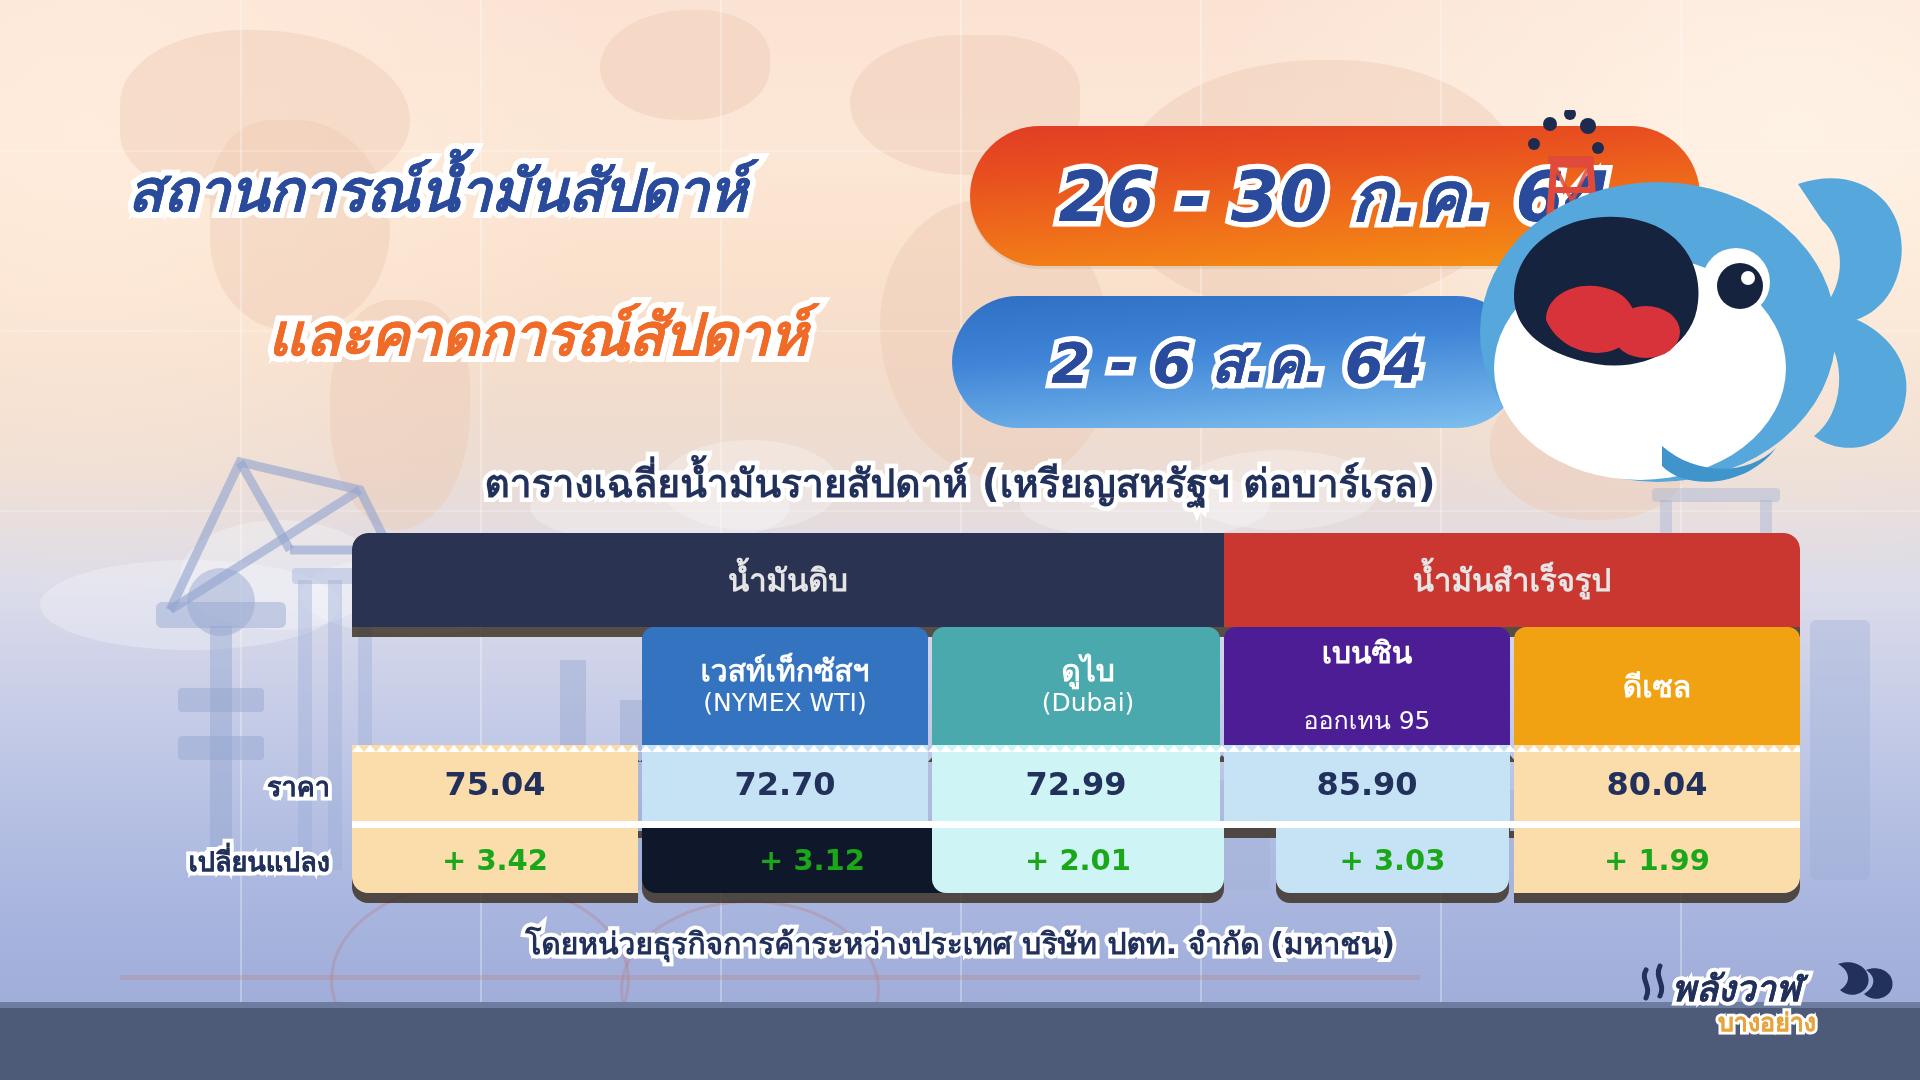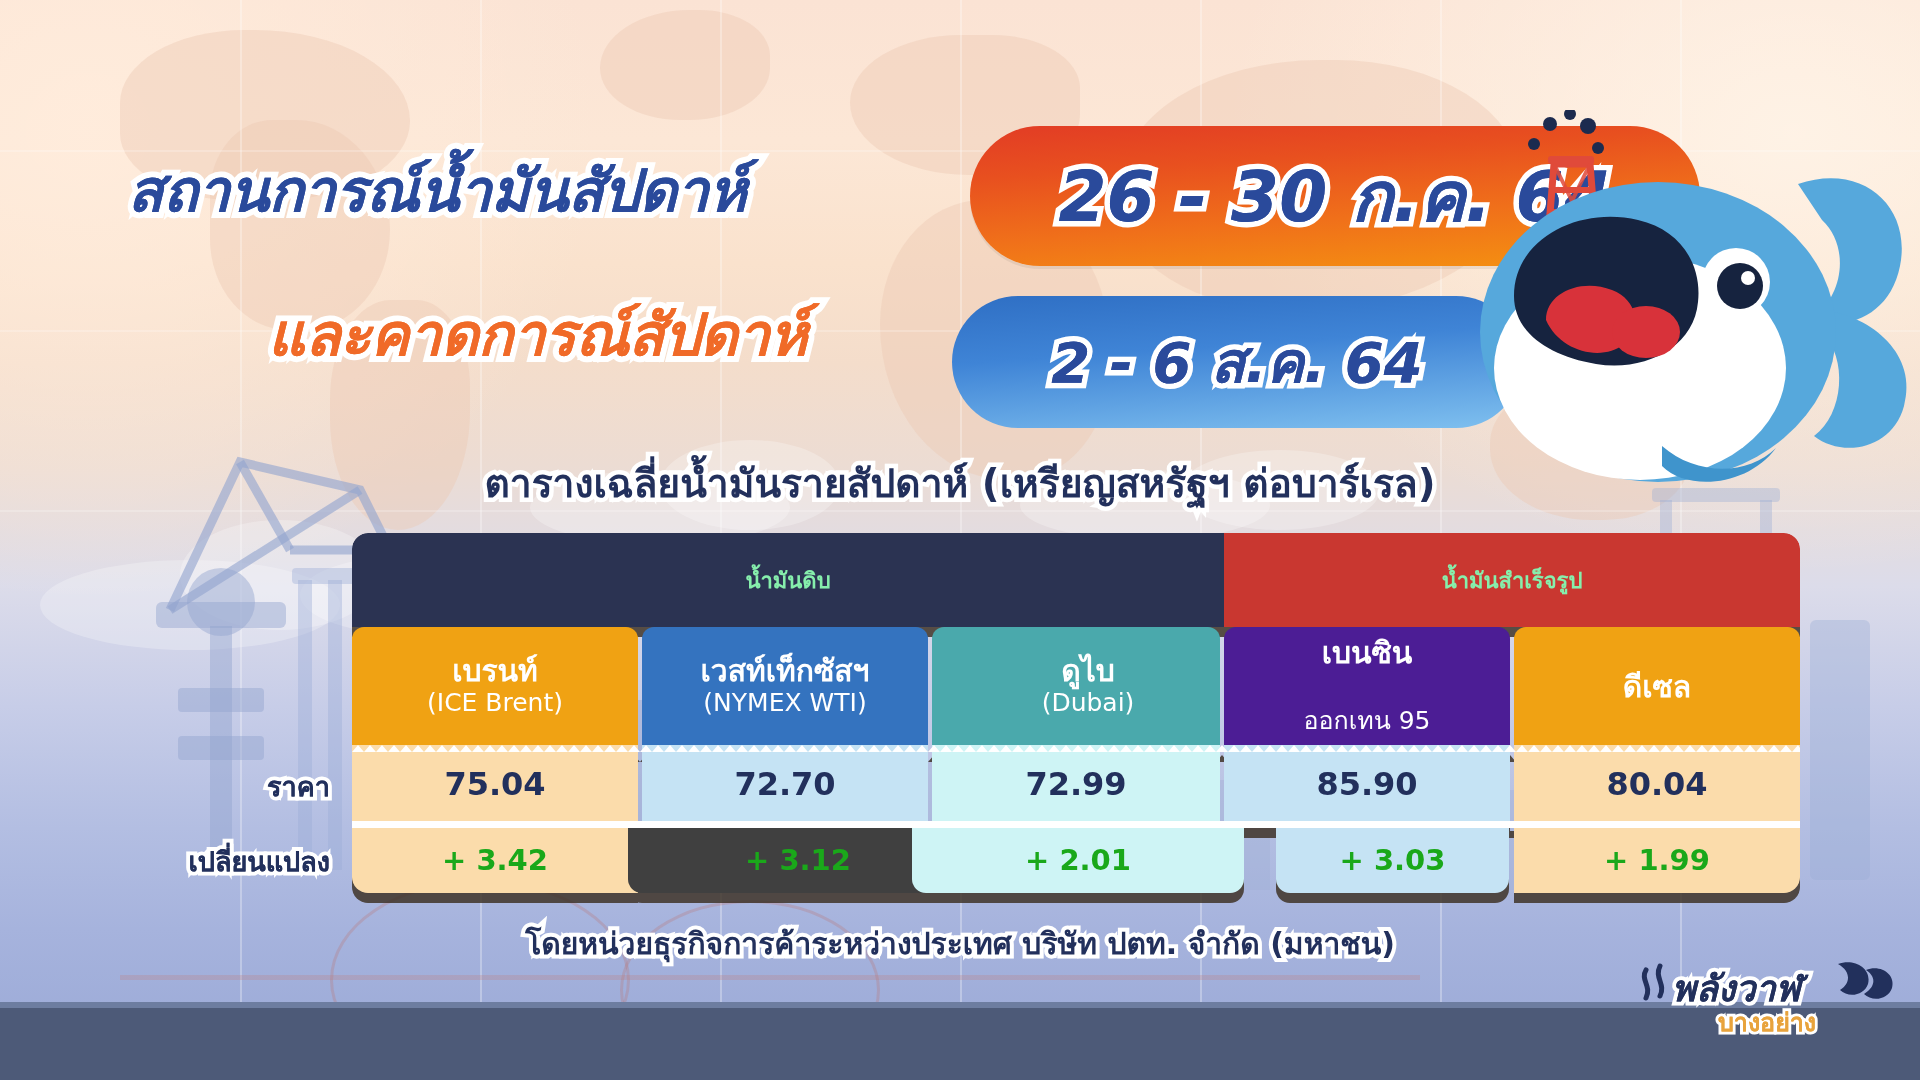--- a/index.html
+++ b/index.html
@@ -164,21 +164,21 @@
   }
   .tbl-inner {
     position:relative; width:1448px; height:360px;
     border-radius:16px;
     overflow:hidden;
   }
 
   .grp {
     position:absolute; top:0; height:94px;
     display:flex; align-items:center; justify-content:center;
-    color:#86efac; font-size:22px; font-weight:bold;
+    color:#e5e5e5; font-size:31px; font-weight:bold;
   }
   .grp-crude { left:0; width:872px; background:#2b3352; border-radius:16px 0 0 0; }
   .grp-ref   { left:872px; width:576px; background:#c93730; border-radius:0 16px 0 0; }
 
   .colhead {
     position:absolute; top:94px; height:118px;
     display:flex; flex-direction:column; align-items:center; justify-content:center;
     color:#fff; border-radius:12px 12px 0 0;
   }
   .colhead .cn { font-size:30px; font-weight:bold; line-height:1.1; }
@@ -419,24 +419,20 @@
 <div id="table">
   <div class="tbl-inner" id="tbl-inner">
 
     <div class="grp grp-crude">
       <span>น้ำมันดิบ</span>
     </div>
     <div class="grp grp-ref">
       <span>น้ำมันสำเร็จรูป</span>
     </div>
 
-    <div class="colhead" style="left:0px;width:286px;background:#f0a213;">
-      <span class="cn">เบรนท์</span>
-      <span class="cs">(ICE Brent)</span>
-    </div>
     <div class="colhead" style="left:290px;width:286px;background:#3473bf;">
       <span class="cn">เวสท์เท็กซัสฯ</span>
       <span class="cs">(NYMEX WTI)</span>
     </div>
     <div class="colhead" style="left:580px;width:288px;background:#4aa9ac;padding-left:24px;">
       <span class="cn">ดูไบ</span>
       <span class="cs">(Dubai)</span>
     </div>
     <div class="colhead" style="left:872px;width:286px;background:#4c1d95;gap:36px;">
       <span class="cn">เบนซิน</span>
@@ -468,24 +464,24 @@
     <svg class="zig" viewBox="0 0 1448 7" preserveAspectRatio="none">
       <path d="M0 7 L6 0 L12 7 L18 0 L24 7 L30 0 L36 7 L42 0 L48 7 L54 0 L60 7 L66 0 L72 7 L78 0 L84 7 L90 0 L96 7 L102 0 L108 7 L114 0 L120 7 L126 0 L132 7 L138 0 L144 7 L150 0 L156 7 L162 0 L168 7 L174 0 L180 7 L186 0 L192 7 L198 0 L204 7 L210 0 L216 7 L222 0 L228 7 L234 0 L240 7 L246 0 L252 7 L258 0 L264 7 L270 0 L276 7 L282 0 L288 7 L294 0 L300 7 L306 0 L312 7 L318 0 L324 7 L330 0 L336 7 L342 0 L348 7 L354 0 L360 7 L366 0 L372 7 L378 0 L384 7 L390 0 L396 7 L402 0 L408 7 L414 0 L420 7 L426 0 L432 7 L438 0 L444 7 L450 0 L456 7 L462 0 L468 7 L474 0 L480 7 L486 0 L492 7 L498 0 L504 7 L510 0 L516 7 L522 0 L528 7 L534 0 L540 7 L546 0 L552 7 L558 0 L564 7 L570 0 L576 7 L582 0 L588 7 L594 0 L600 7 L606 0 L612 7 L618 0 L624 7 L630 0 L636 7 L642 0 L648 7 L654 0 L660 7 L666 0 L672 7 L678 0 L684 7 L690 0 L696 7 L702 0 L708 7 L714 0 L720 7 L726 0 L732 7 L738 0 L744 7 L750 0 L756 7 L762 0 L768 7 L774 0 L780 7 L786 0 L792 7 L798 0 L804 7 L810 0 L816 7 L822 0 L828 7 L834 0 L840 7 L846 0 L852 7 L858 0 L864 7 L870 0 L876 7 L882 0 L888 7 L894 0 L900 7 L906 0 L912 7 L918 0 L924 7 L930 0 L936 7 L942 0 L948 7 L954 0 L960 7 L966 0 L972 7 L978 0 L984 7 L990 0 L996 7 L1002 0 L1008 7 L1014 0 L1020 7 L1026 0 L1032 7 L1038 0 L1044 7 L1050 0 L1056 7 L1062 0 L1068 7 L1074 0 L1080 7 L1086 0 L1092 7 L1098 0 L1104 7 L1110 0 L1116 7 L1122 0 L1128 7 L1134 0 L1140 7 L1146 0 L1152 7 L1158 0 L1164 7 L1170 0 L1176 7 L1182 0 L1188 7 L1194 0 L1200 7 L1206 0 L1212 7 L1218 0 L1224 7 L1230 0 L1236 7 L1242 0 L1248 7 L1254 0 L1260 7 L1266 0 L1272 7 L1278 0 L1284 7 L1290 0 L1296 7 L1302 0 L1308 7 L1314 0 L1320 7 L1326 0 L1332 7 L1338 0 L1344 7 L1350 0 L1356 7 L1362 0 L1368 7 L1374 0 L1380 7 L1386 0 L1392 7 L1398 0 L1404 7 L1410 0 L1416 7 L1422 0 L1428 7 L1434 0 L1440 7 L1446 0 L1448 3 L1448 7 Z" fill="#ffffff"></path>
     </svg>
 
     <div class="wsep"></div>
 
     <div class="rowband chg-band">
       <div class="cellrow" style="left:0px;width:286px;background:#fbdcab;border-radius:0 0 0 14px;">
         <span class="chg-val">+ 3.42</span>
       </div>
-      <div class="cellrow" style="left:276px;width:340px;background:#404040;border-radius:0 0 14px 14px;">
+      <div class="cellrow" style="left:290px;width:340px;background:#0f172a;border-radius:0 0 14px 14px;">
         <span class="chg-val">+ 3.12</span>
       </div>
-      <div class="cellrow" style="left:560px;width:332px;background:#cef4f5;border-radius:0 0 14px 14px;">
+      <div class="cellrow" style="left:580px;width:292px;background:#cef4f5;border-radius:0 0 14px 14px;">
         <span class="chg-val">+ 2.01</span>
       </div>
       <div class="cellrow" style="left:924px;width:233px;background:#c5e3f4;border-radius:0 0 14px 14px;">
         <span class="chg-val">+ 3.03</span>
       </div>
       <div class="cellrow" style="left:1162px;width:286px;background:#fbdcab;border-radius:0 0 14px 0;">
         <span class="chg-val">+ 1.99</span>
       </div>
     </div>
 

